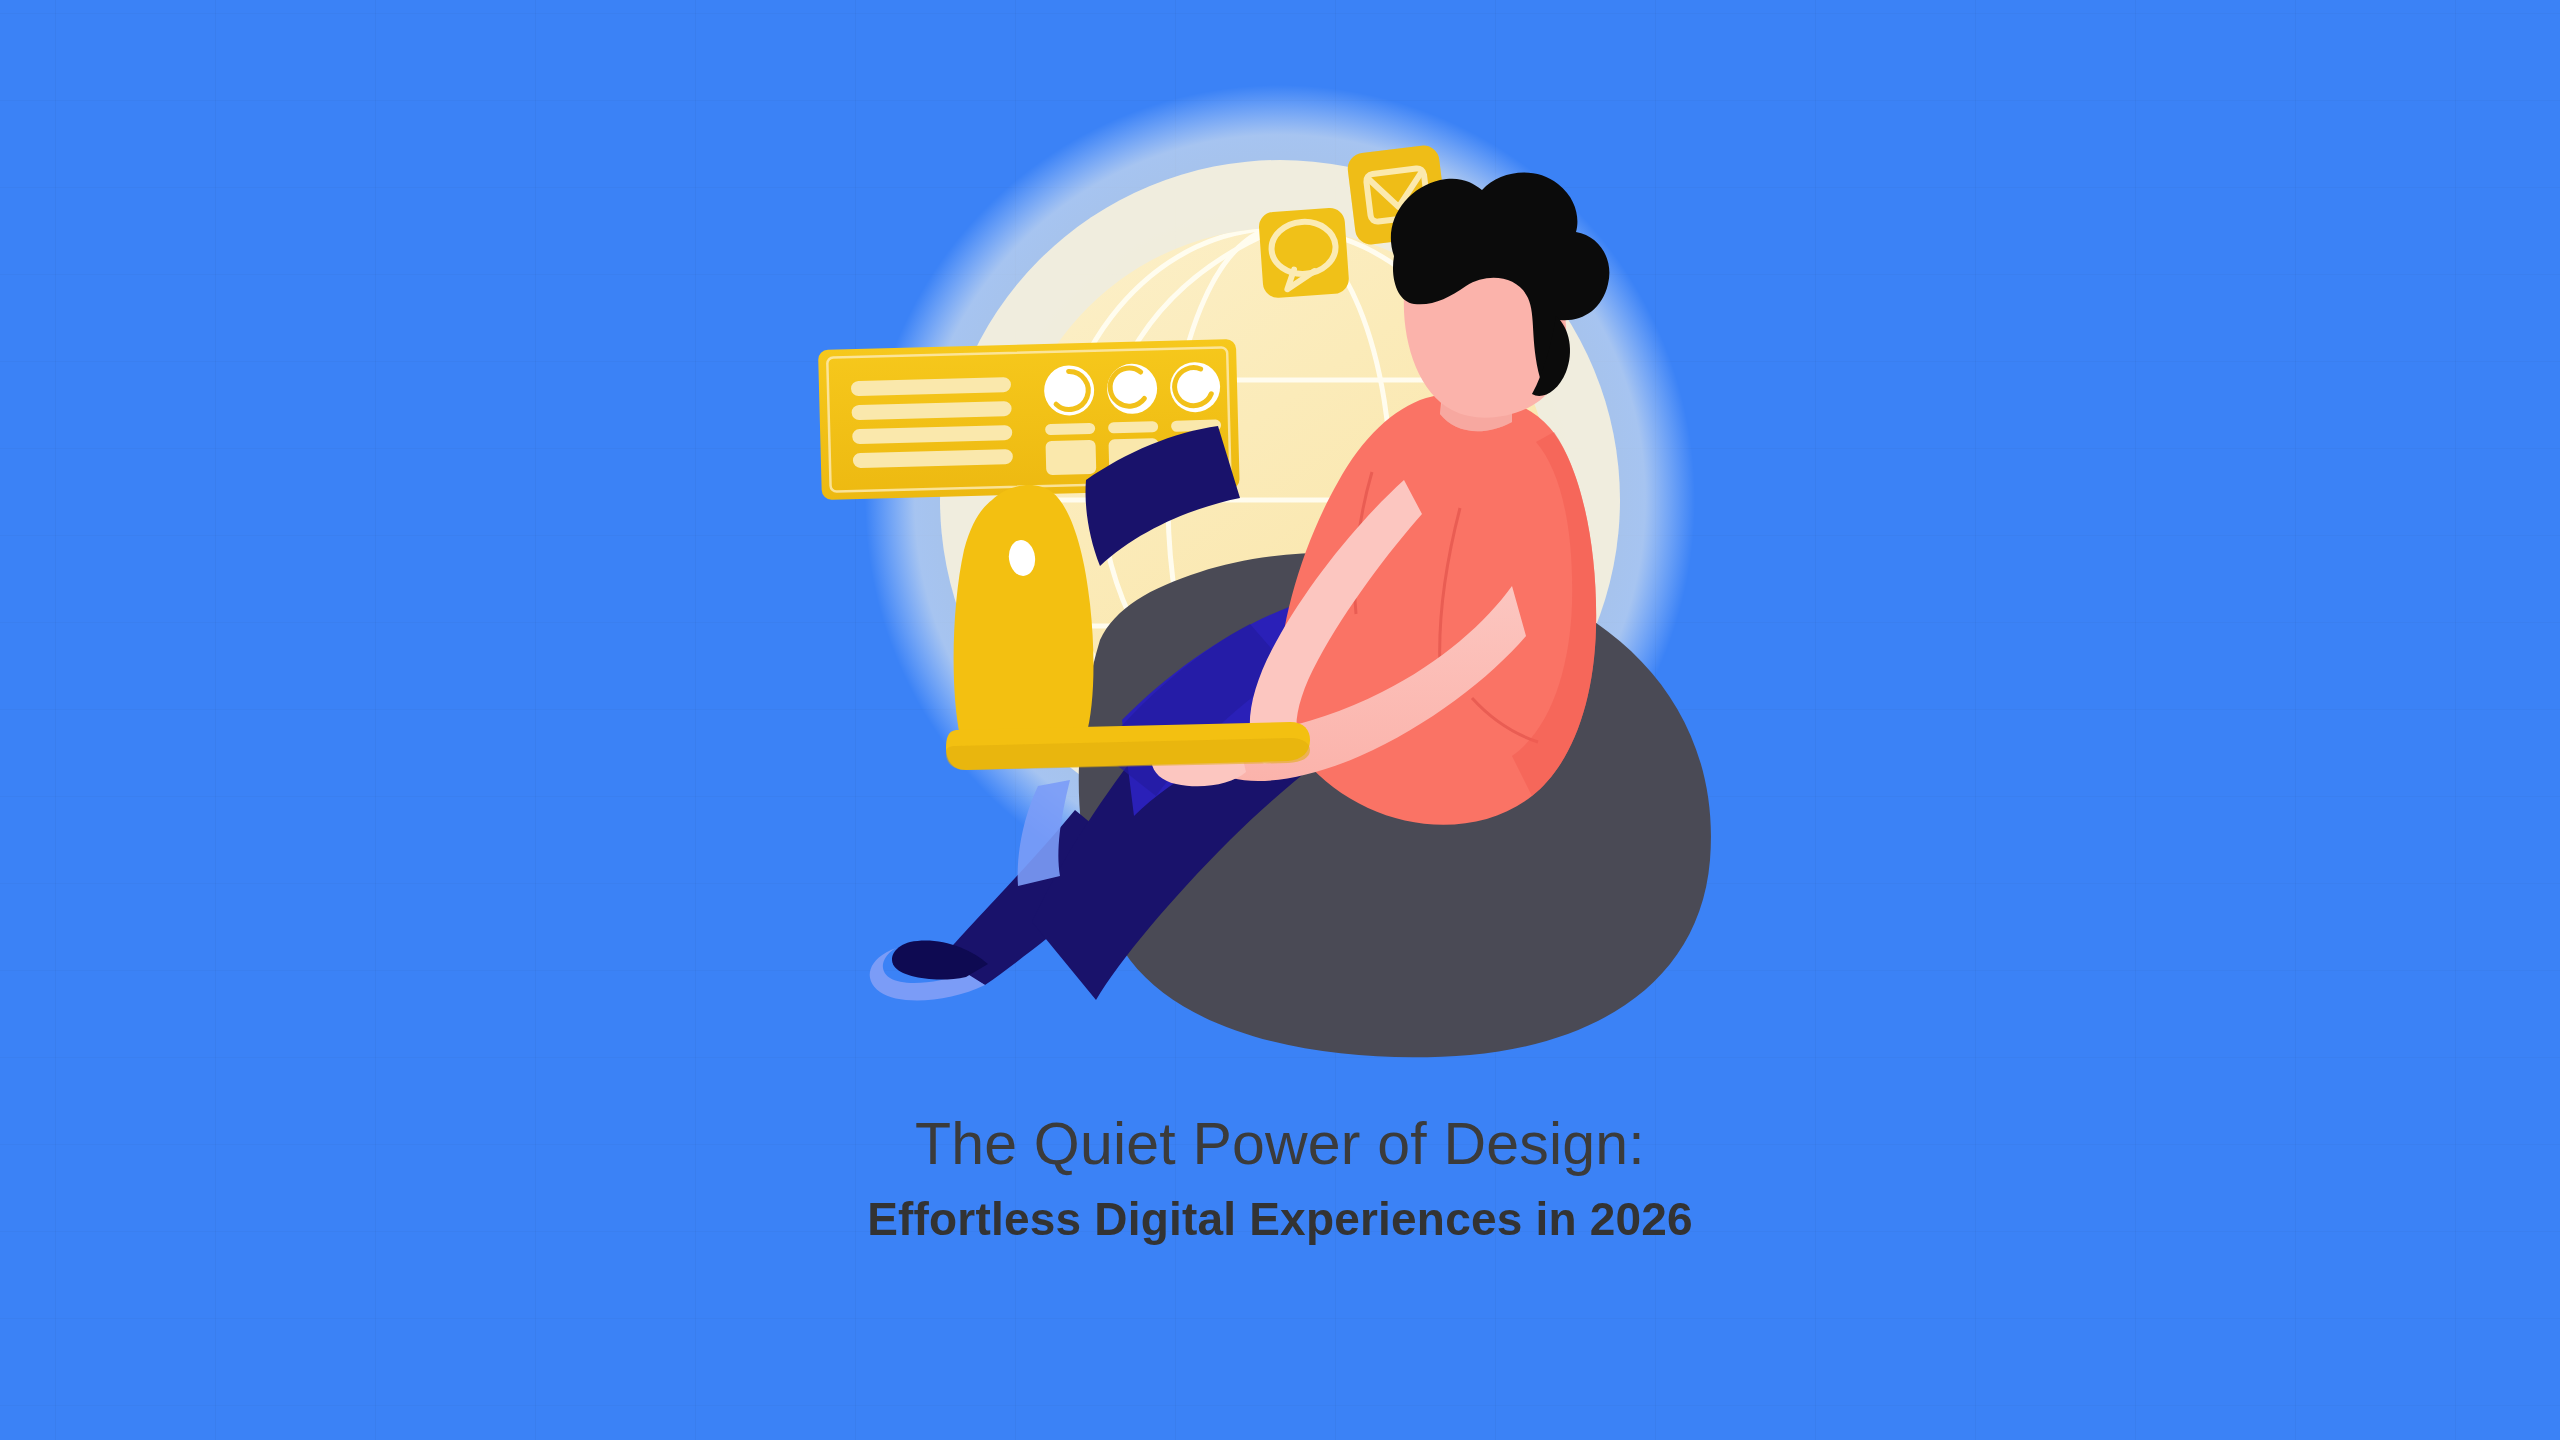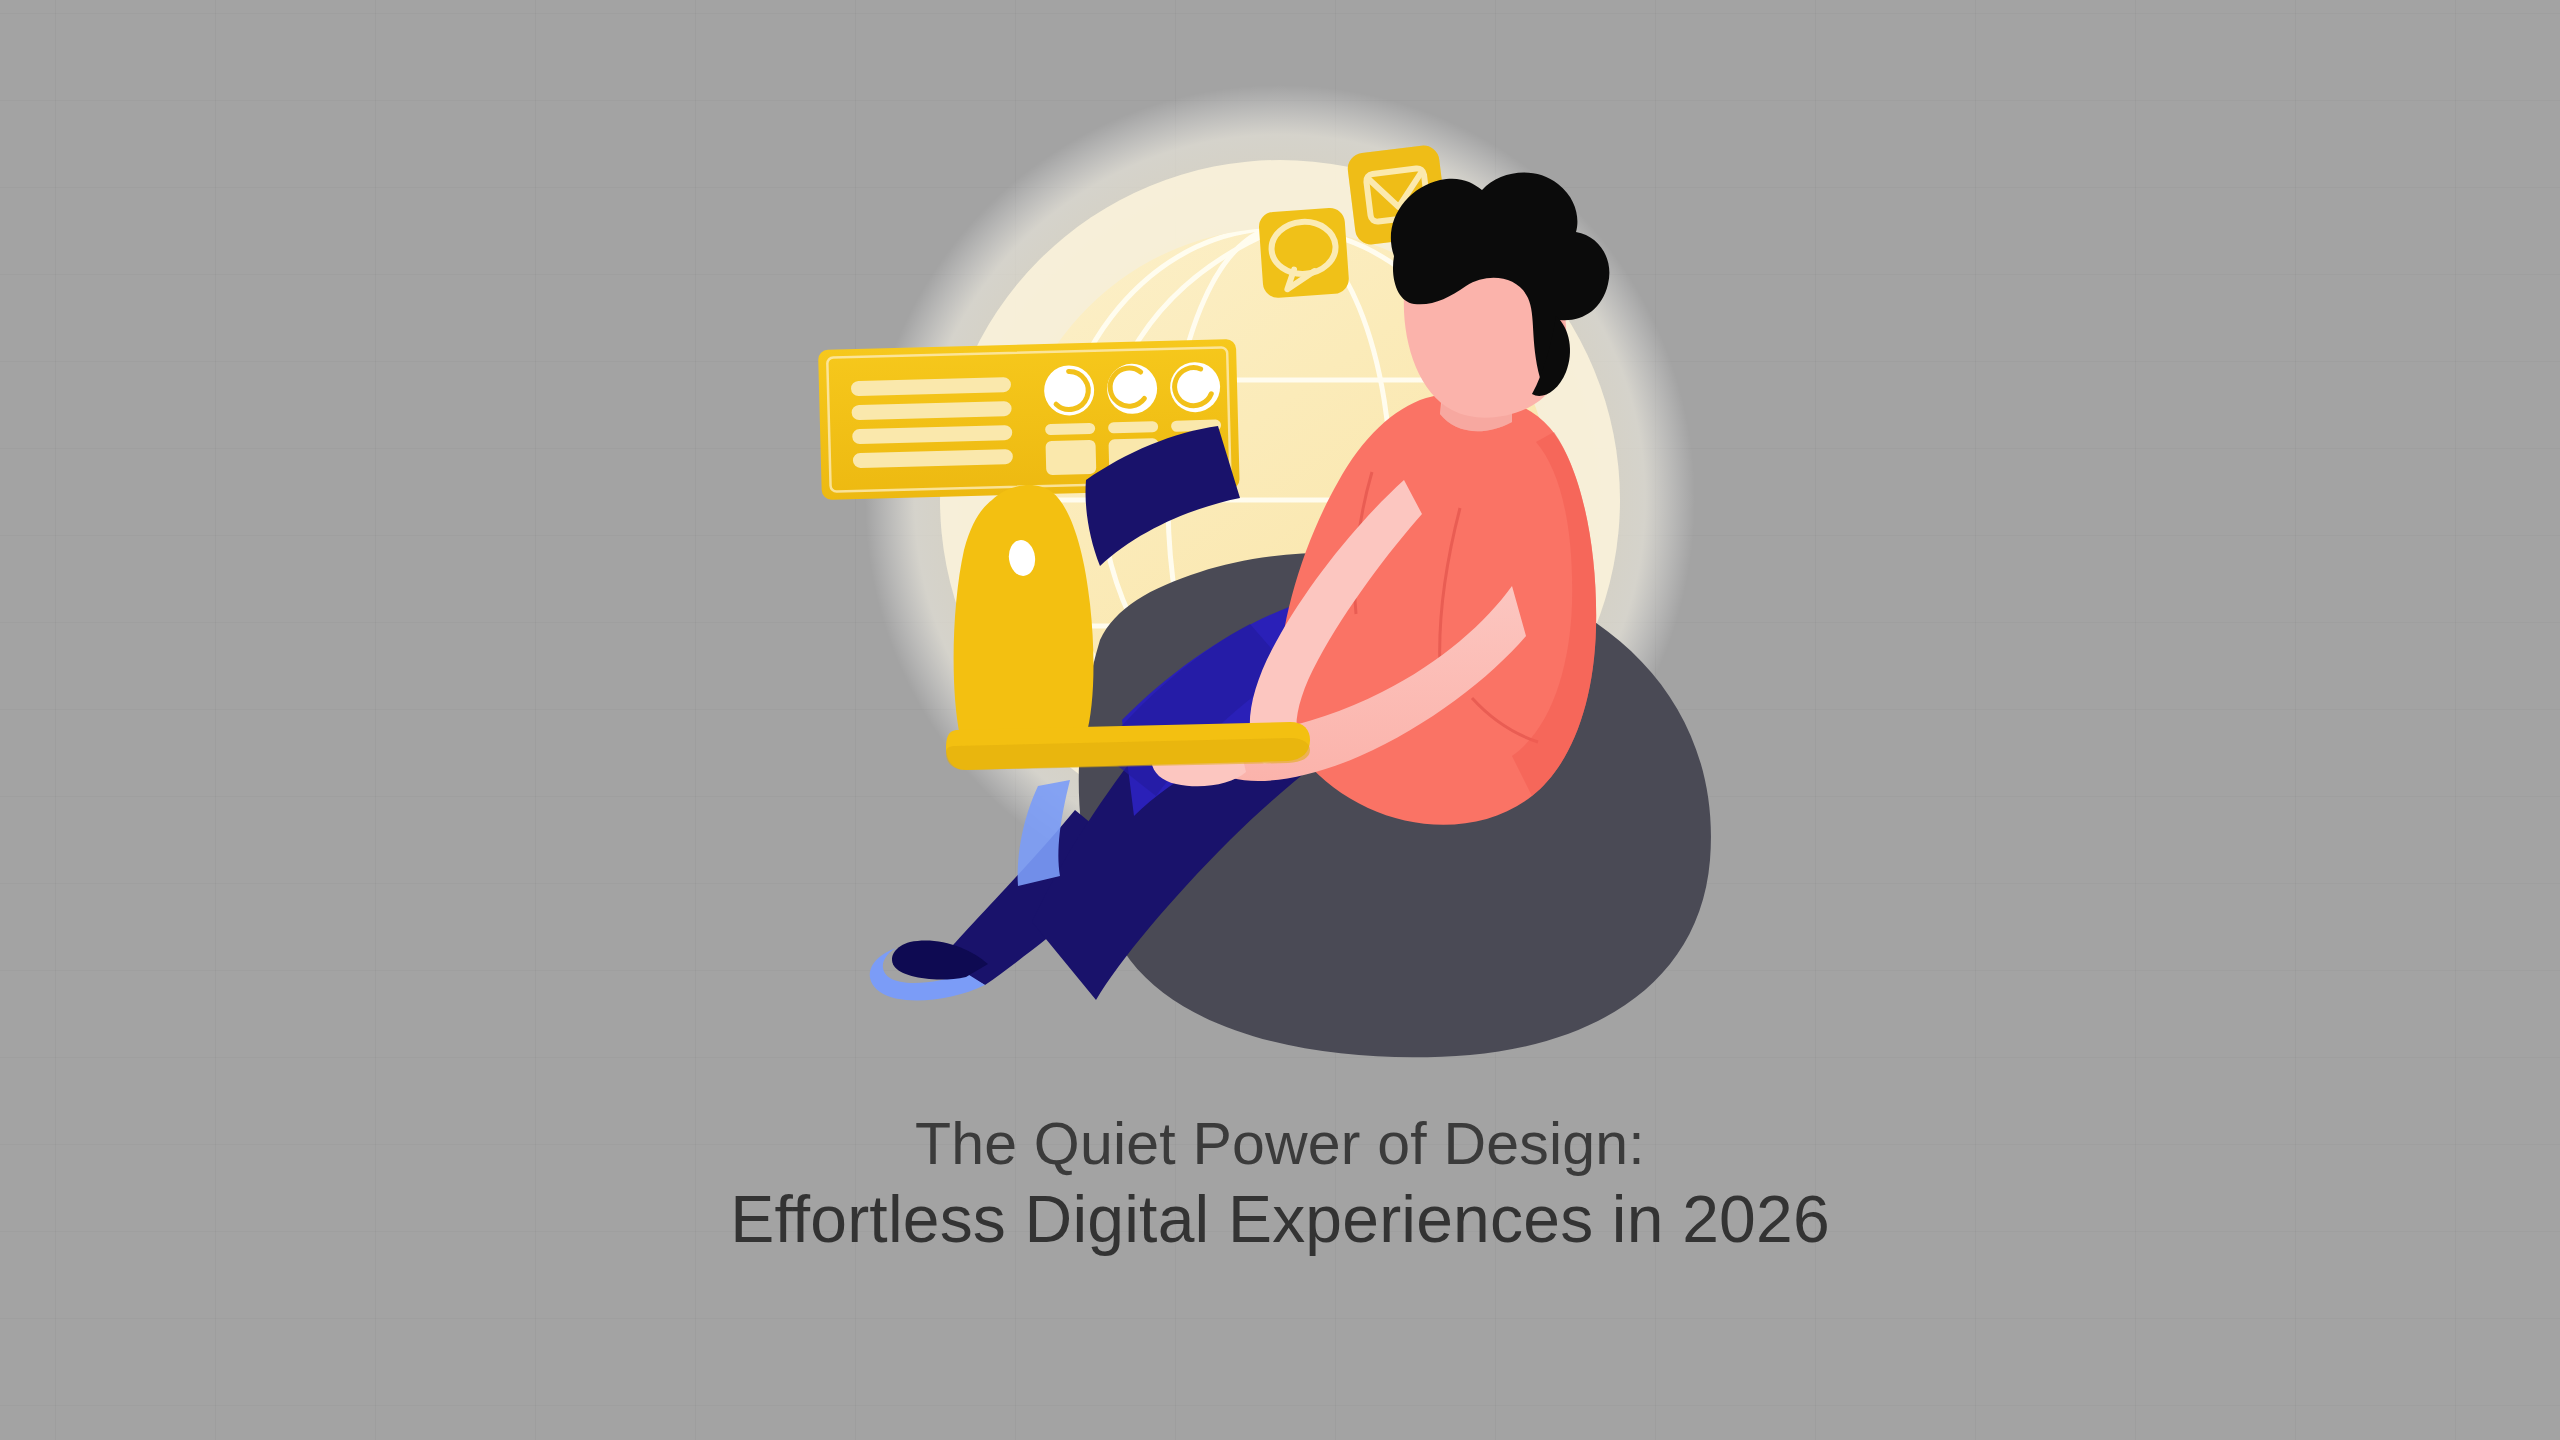--- a/index.html
+++ b/index.html
@@ -6,21 +6,21 @@
   * { margin:0; padding:0; box-sizing:border-box; }
   html, body {
     width:2560px; height:1440px;
     background:#FFFFFF;
     font-family:"Liberation Sans", sans-serif;
     overflow:hidden;
   }
   #stage {
     position:relative;
     width:2560px; height:1440px;
-    background:#a3a3a3;
+    background:#3b82f6;
   }
   
   #bg-grid {
     position:absolute; inset:0;
     background-image:
       linear-gradient(to right, rgba(0,0,0,0.030) 1px, transparent 1px),
       linear-gradient(to bottom, rgba(0,0,0,0.022) 1px, transparent 1px);
     background-size:160px 87px;
     background-position:55px 13px;
     pointer-events:none;
@@ -47,22 +47,22 @@
     font-weight:400;
     font-size:59px;
     line-height:72px;
     letter-spacing:0.2px;
     color:#3B3B3B;
     white-space:nowrap;
   }
   #title-line-2 {
     display:block;
     font-family:"Liberation Sans", sans-serif;
-    font-weight:400;
-    font-size:66px;
+    font-weight:700;
+    font-size:46px;
     line-height:78px;
     letter-spacing:0.2px;
     color:#333333;
     white-space:nowrap;
   }
 </style>
 </head>
 <body>
 
 <div id="stage">

